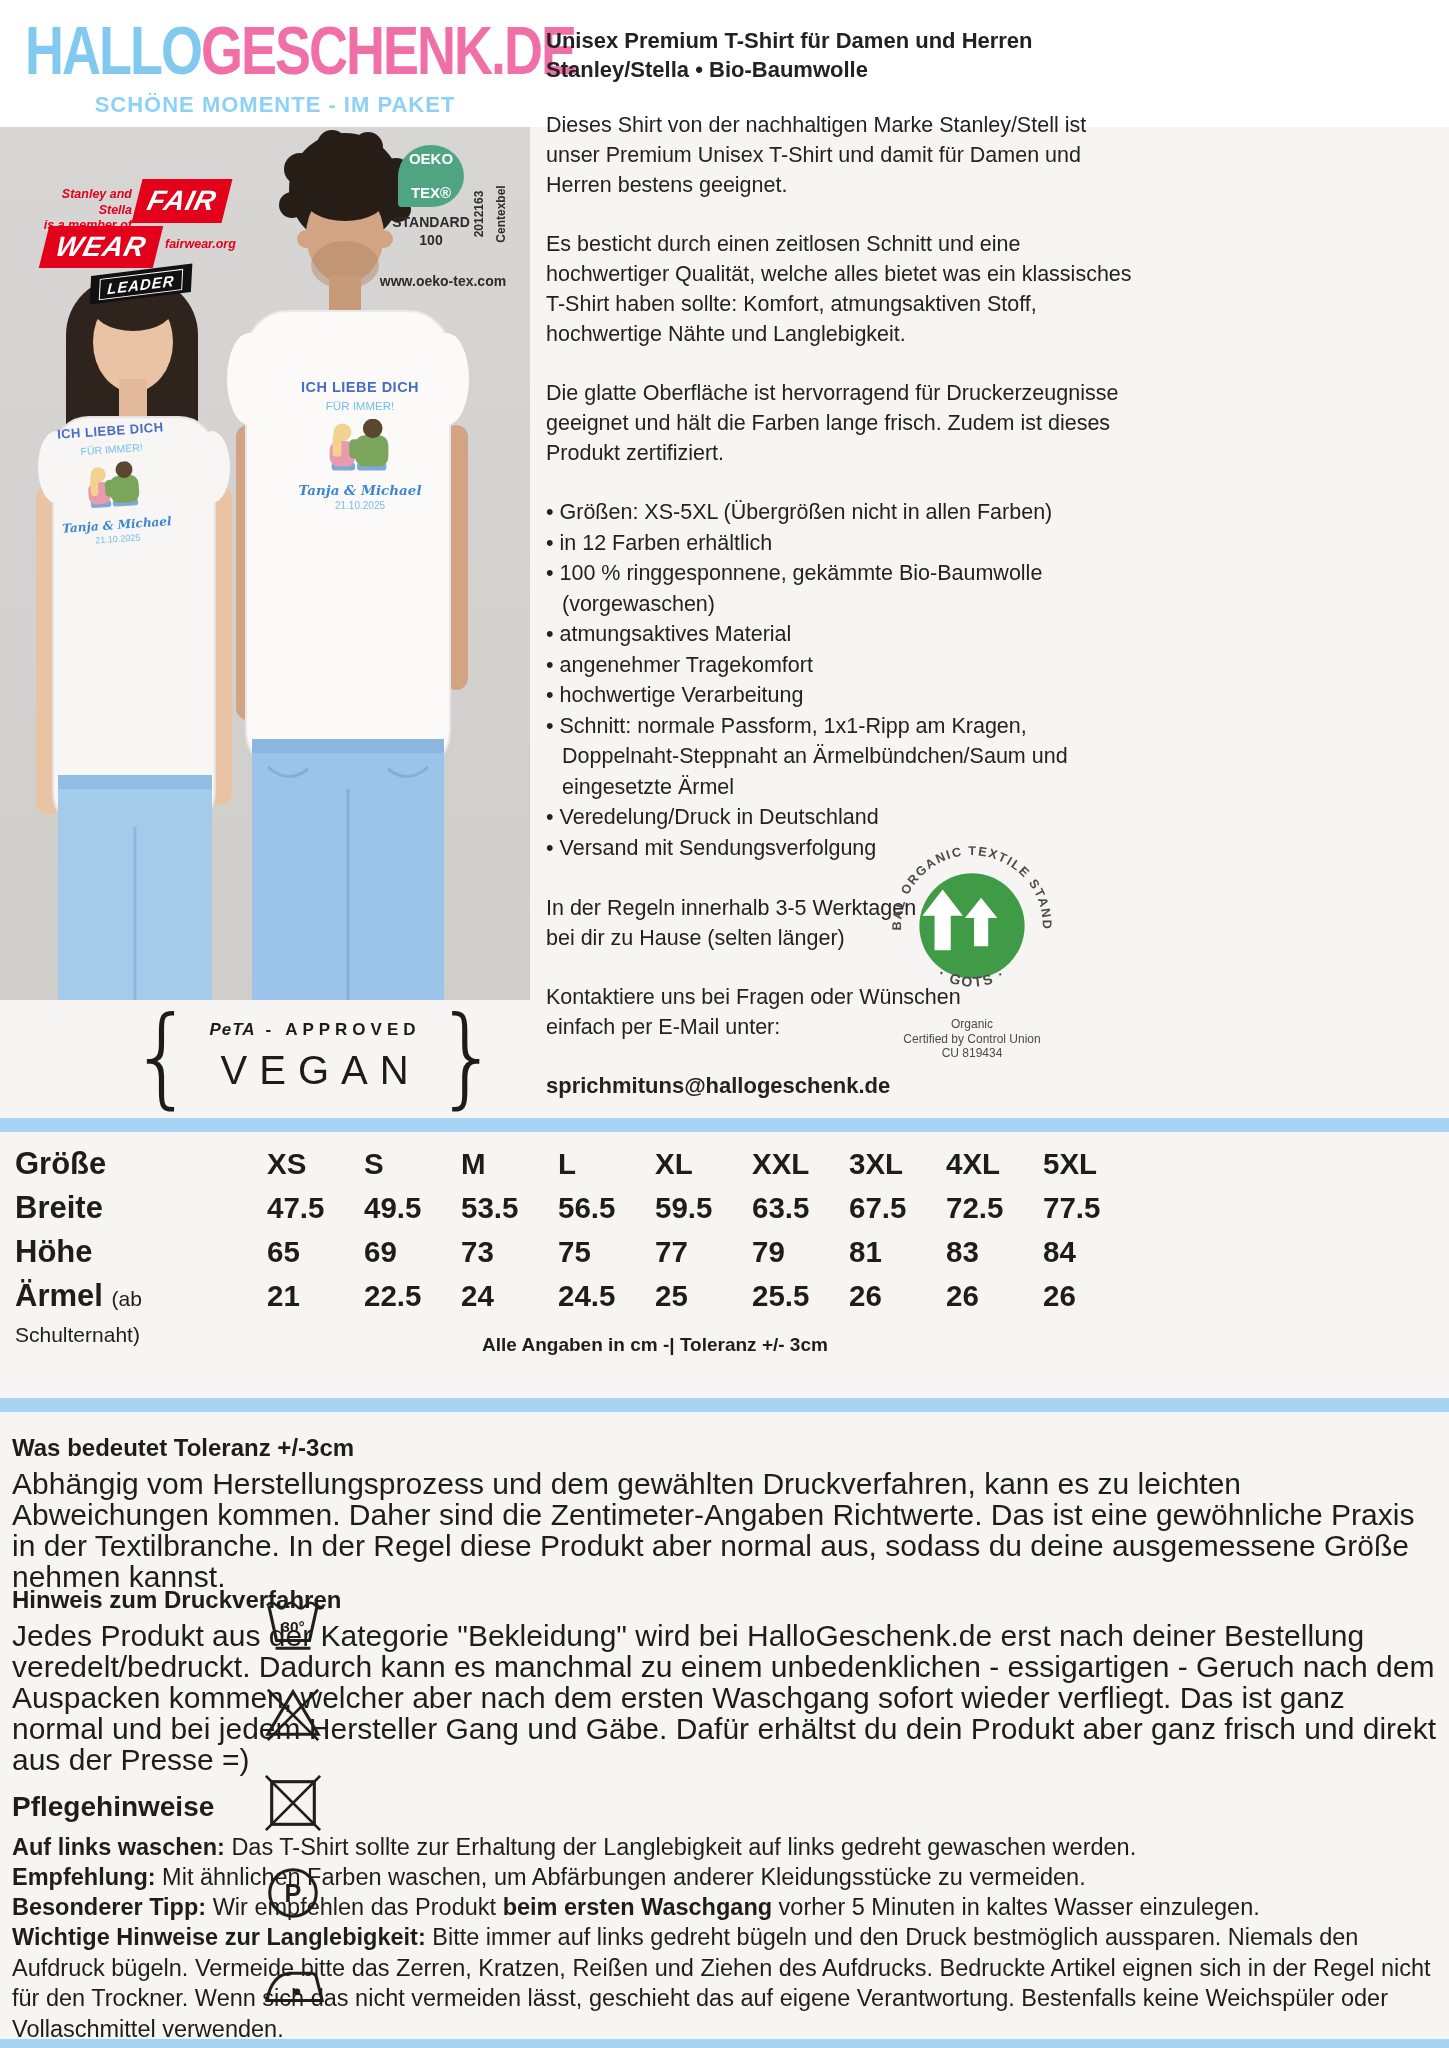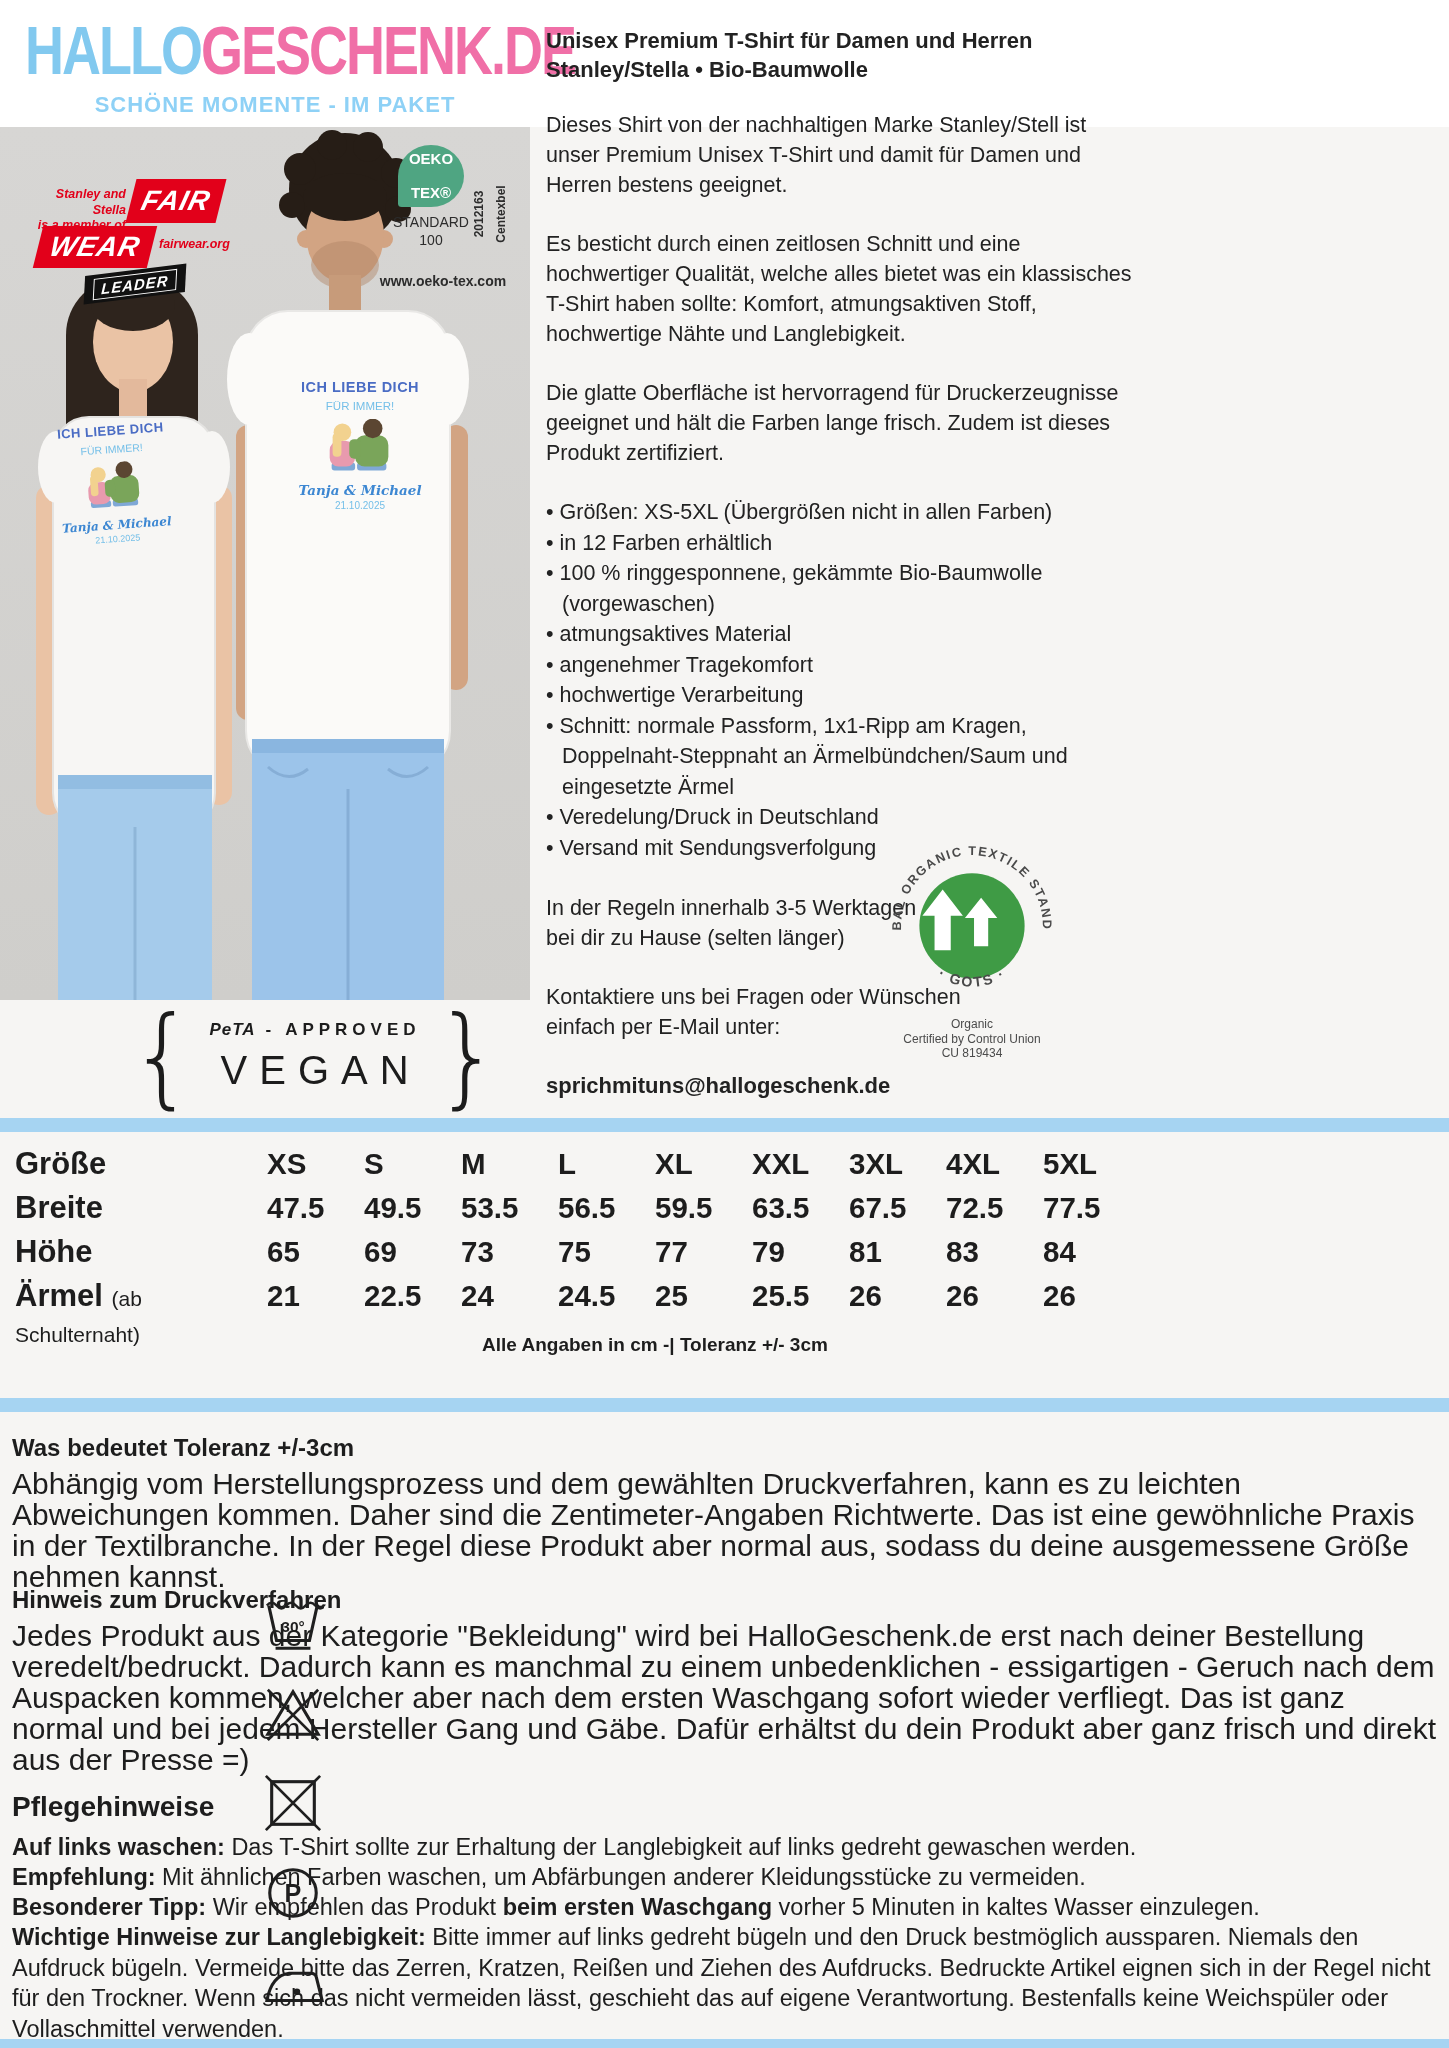--- a/index.html
+++ b/index.html
@@ -11,33 +11,33 @@
   .brand-word{font-size:54px;font-weight:bold;letter-spacing:-2px;transform:scaleY(1.28);transform-origin:top center;white-space:nowrap;}
   .brand-blue{color:#82c9ef;}
   .brand-pink{color:#f06fa7;}
   .tagline{position:absolute;left:25px;top:92px;width:500px;text-align:center;font-size:22px;font-weight:bold;color:#8ed1f6;letter-spacing:1px;}
 
   
   .photo{position:absolute;left:0;top:127px;width:530px;height:873px;background:#d4d3d1;overflow:hidden;}
   .photo svg.scene{position:absolute;left:0;top:0;}
 
   
-  .fairwear{position:absolute;left:4px;top:0;width:260px;height:180px;font-style:italic;}
+  .fairwear{position:absolute;left:10px;top:0;width:260px;height:180px;font-style:italic;}
   .fw-member{position:absolute;left:22px;top:60px;width:100px;text-align:right;color:#e2001a;font-size:12.5px;font-weight:bold;line-height:1.25;}
   .fw-bar{position:absolute;background:#e2001a;transform:skewX(-14deg);display:flex;align-items:center;justify-content:center;color:#fff;font-weight:bold;font-size:28px;letter-spacing:1px;}
   .fw-fair{left:127px;top:52px;width:90px;height:44px;}
   .fw-wear{left:34px;top:99px;width:114px;height:42px;}
   .fw-site{position:absolute;left:155px;top:110px;color:#e2001a;font-size:12.5px;font-weight:bold;}
   .fw-leader{position:absolute;left:80px;top:143px;width:102px;height:28px;background:#111;transform:rotate(-7deg) skewX(-10deg);display:flex;align-items:center;justify-content:center;}
   .fw-leader-inner{border:1.5px solid #fff;padding:1px 7px;color:#fff;font-size:15px;font-weight:bold;letter-spacing:1px;}
 
   
   .oekotex{position:absolute;left:378px;top:18px;width:150px;height:160px;text-align:center;}
   .ot-leaf{position:absolute;left:20px;top:0;width:66px;height:62px;background:#4fa582;border-radius:52% 52% 52% 6%;display:flex;flex-direction:column;align-items:center;justify-content:center;color:#fff;font-weight:bold;font-size:15px;line-height:1.05;gap:18px;}
-  .ot-standard{position:absolute;left:0;top:68px;width:106px;font-size:14px;font-weight:normal;color:#2c2c2c;line-height:1.3;}
+  .ot-standard{position:absolute;left:0;top:68px;width:106px;font-size:14px;font-weight:bold;color:#2c2c2c;line-height:1.3;}
   .ot-vert{position:absolute;left:96px;top:10px;width:46px;height:110px;}
   .ot-vert span{position:absolute;transform:rotate(-90deg);transform-origin:center;font-size:12px;font-weight:bold;color:#2c2c2c;white-space:nowrap;}
   .ot-num{left:-18px;top:52px;}
   .ot-body{left:-2px;top:52px;}
   .ot-url{position:absolute;left:-10px;top:128px;width:150px;font-size:14px;font-weight:bold;color:#2c2c2c;}
 
   
   .print{position:absolute;text-align:center;}
   .print-man{left:290px;top:252px;width:140px;}
   .print-woman{left:52px;top:296px;width:124px;transform:rotate(-4deg);}

